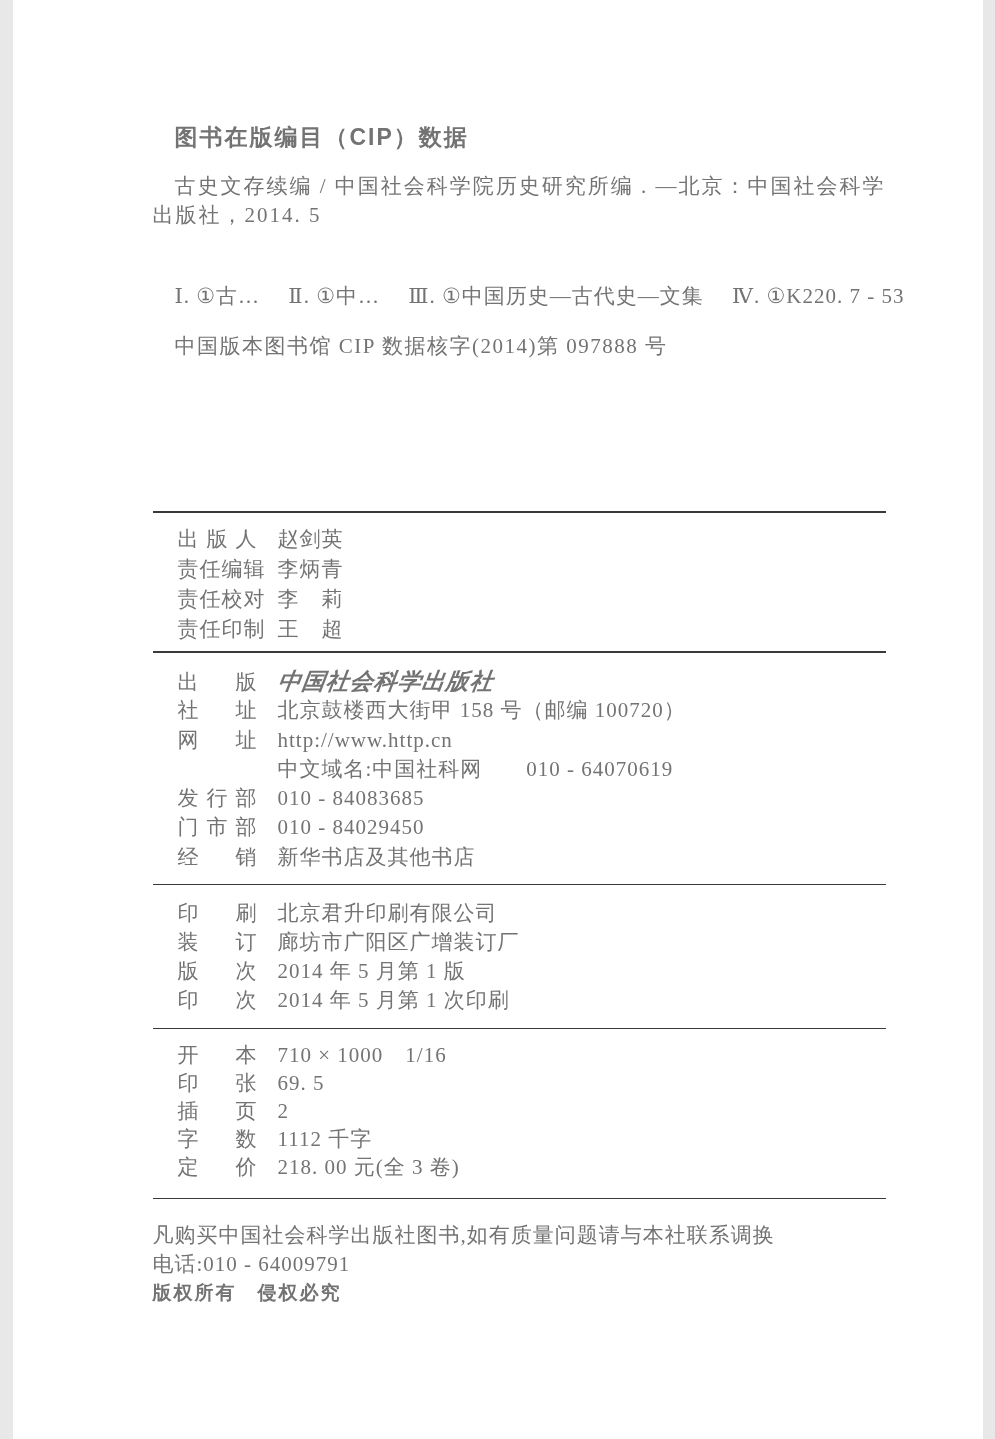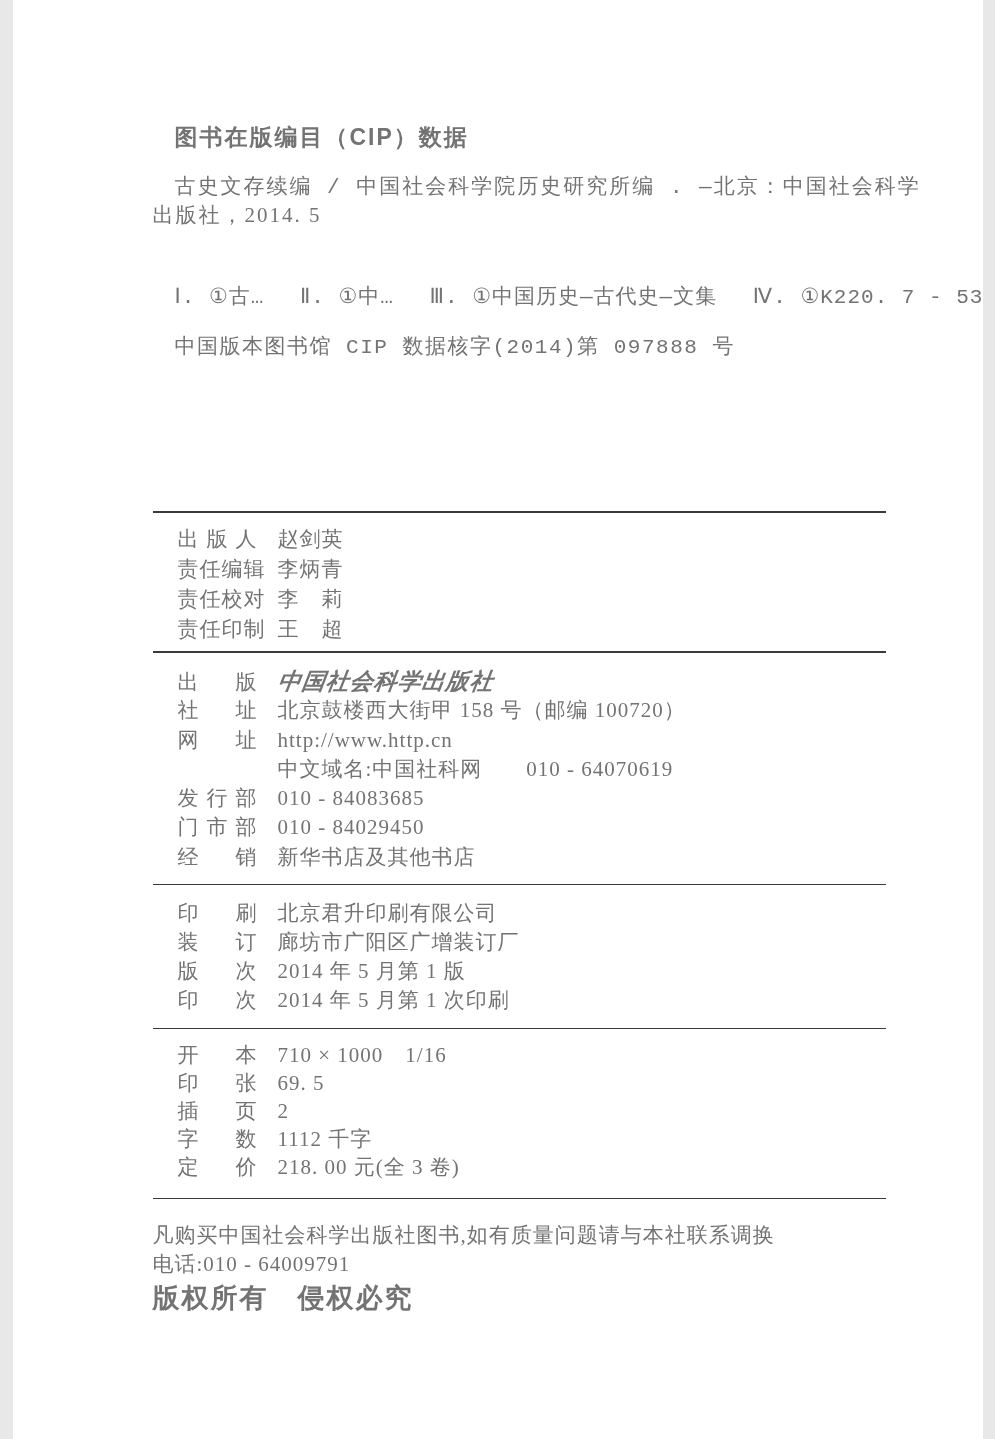--- a/index.html
+++ b/index.html
@@ -10,21 +10,21 @@
     margin: 0 auto;
     background: #ffffff;
     color: #737373;
     font-family: "Liberation Serif", "DejaVu Serif", serif;
     font-size: 21px;
     letter-spacing: 1px;
     overflow: hidden;
   }
   .abs { position: absolute; white-space: nowrap; }
   .content-left { left: 140px; }
-  .indent { left: 162px; font-family: Liberation Mono, monospace; }
+  .indent { left: 162px; }
 
   .heiti {
     font-family: "Liberation Sans", "DejaVu Sans", sans-serif;
     font-weight: bold;
   }
 
   .cip-header { top: 122px; font-size: 23px; letter-spacing: 2px; }
   .cip-entry-1 { top: 172px; letter-spacing: 2px; }
   .cip-entry-2 { top: 201px; letter-spacing: 2px; }
   .isbn-line { top: 239px; letter-spacing: 1.5px; }
@@ -69,21 +69,21 @@
     font-style: italic;
     font-weight: bold;
     font-size: 23px;
     letter-spacing: 1px;
     transform: skewX(-8deg);
     display: inline-block;
   }
 
   .footer-1 { top: 1221px; }
   .footer-2 { top: 1250px; }
-  .footer-3 { top: 1280px; font-size: 27px; letter-spacing: 2px; }
+  .footer-3 { top: 1280px; font-size: 19px; letter-spacing: 2px; }
 </style>
 </head>
 <body>
 
 <div class="page">
 
   <div class="abs indent cip-header heiti">图书在版编目（CIP）数据</div>
   <div class="abs indent cip-entry-1">古史文存续编 / 中国社会科学院历史研究所编 . —北京：中国社会科学</div>
   <div class="abs content-left cip-entry-2">出版社，2014. 5</div>
   <div class="abs indent classification-line">Ⅰ. ①古…　 Ⅱ. ①中…　 Ⅲ. ①中国历史—古代史—文集　 Ⅳ. ①K220. 7 - 53</div>

